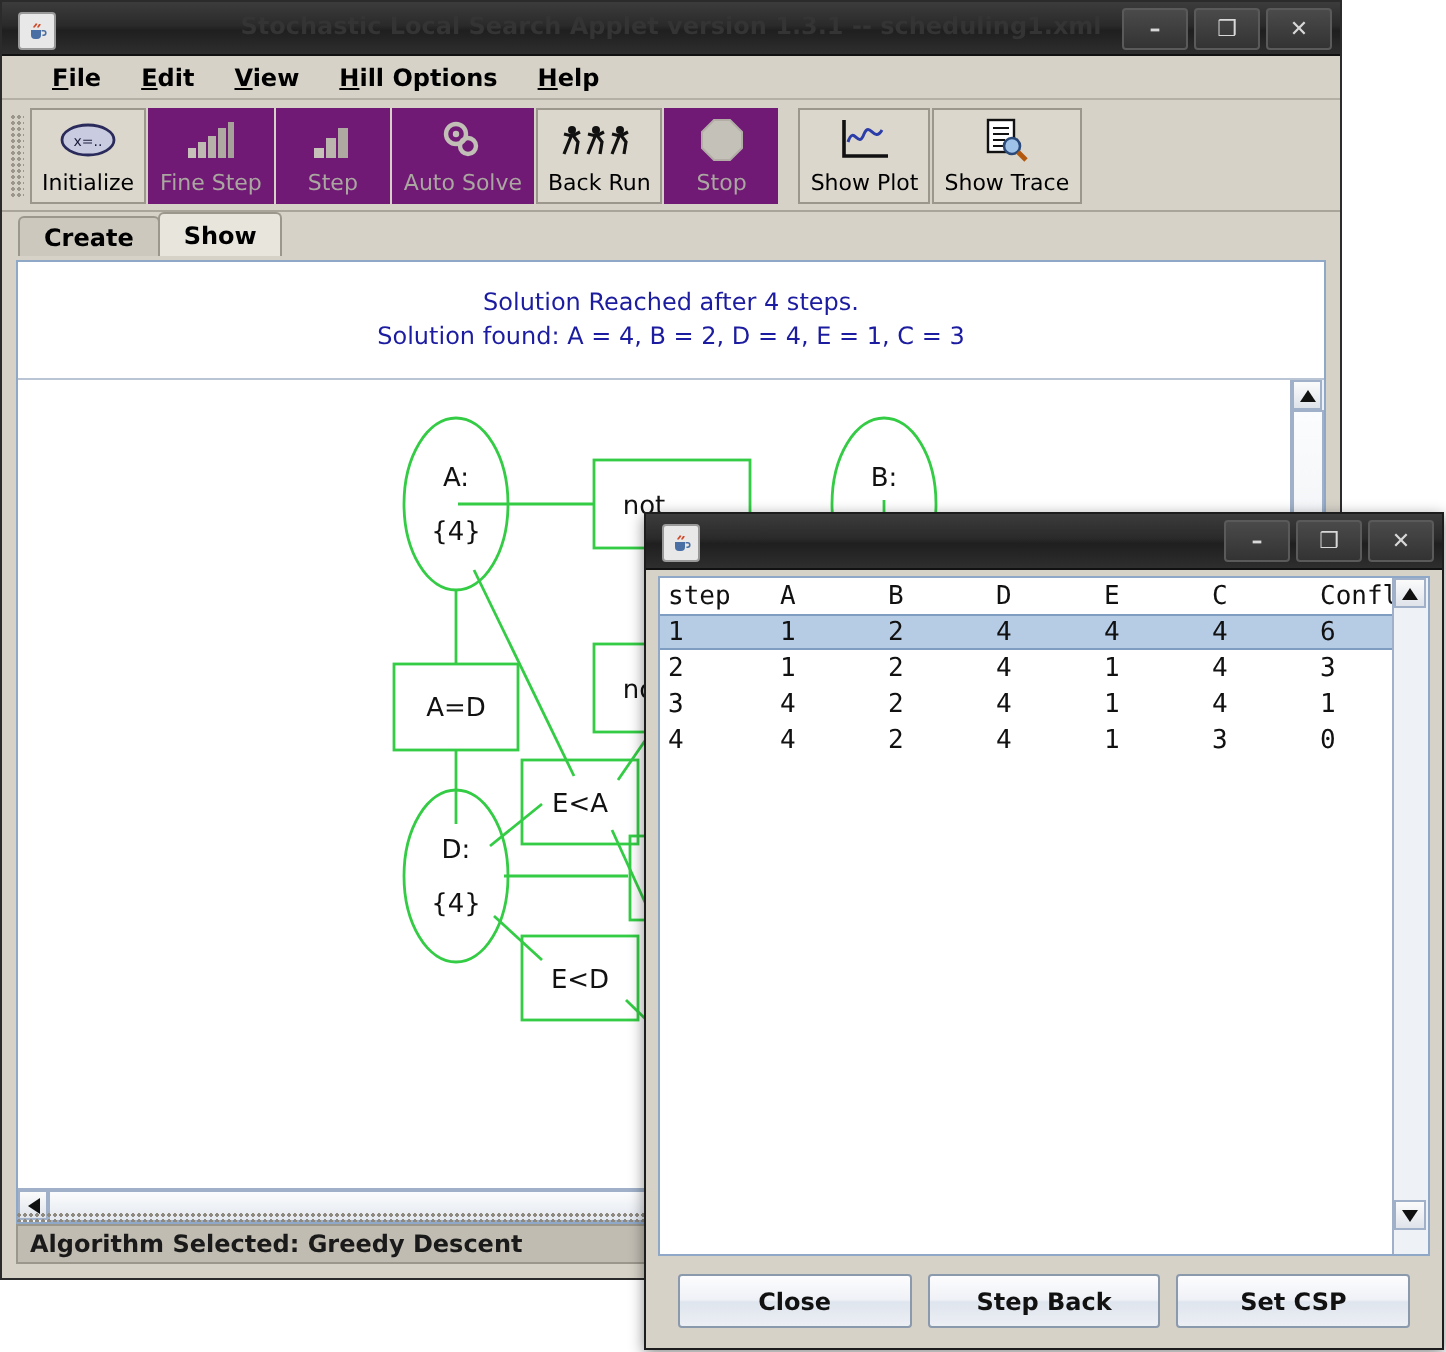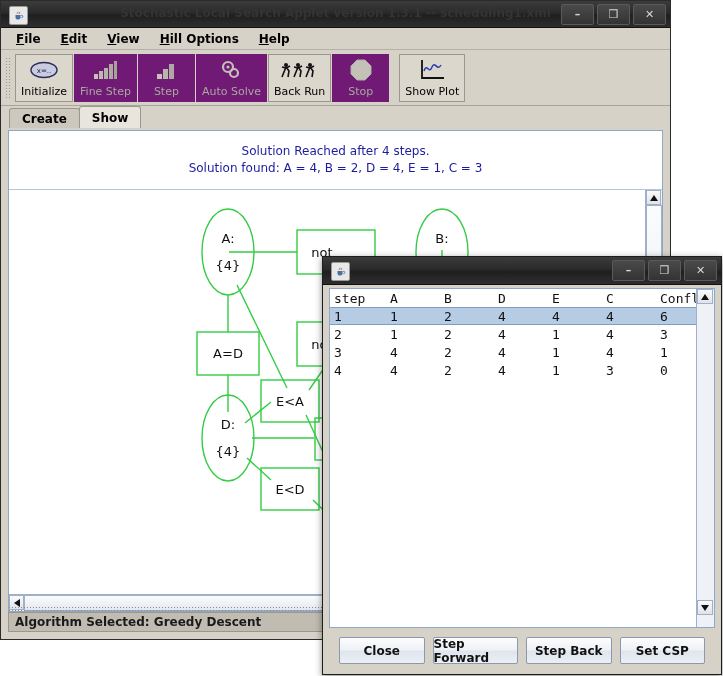--- a/index.html
+++ b/index.html
@@ -23,21 +23,21 @@
   .tb-icon svg{display:block;}
   .winbtns{position:absolute;right:4px;top:3px;display:flex;gap:3px;}
   .winbtn{width:31px;height:19px;border:1px solid #5a5a5a;border-radius:2px;
       background:linear-gradient(180deg,#4a4a4a,#333);
       display:flex;align-items:center;justify-content:center;
       color:#d8d8d8;font-size:11px;font-weight:bold;cursor:pointer;}
   .winbtn .gl{line-height:1;}
 
   
   .menubar{height:21px;background:#d6d2c8;border-bottom:1px solid #b4b0a6;
-      display:flex;align-items:center;padding-left:6px;gap:2px;}
+      display:flex;align-items:center;padding-left:16px;gap:2px;}
   .menuitem{padding:2px 9px;color:#000;font-size:12px;font-weight:bold;
       font-family:"DejaVu Sans",sans-serif;cursor:default;white-space:nowrap;}
   .menuitem u{text-decoration:underline;}
 
   
   .toolbar{height:55px;background:#d6d2c8;border-bottom:1px solid #a9a59b;
       display:flex;align-items:center;padding-left:4px;position:relative;}
   .grip{width:7px;height:42px;margin-right:3px;
       background-image:radial-gradient(#9a968c 40%,transparent 41%);
       background-size:3px 3px;}
@@ -237,20 +237,31 @@
     <div class="tbtn on">
       <span class="ico">
         <svg width="26" height="22" viewBox="0 0 26 22">
           <path d="M3 1 L3 19 L25 19" fill="none" stroke="#111" stroke-width="1.8"></path>
           <path d="M5 12 C8 3, 10 16, 13 8 C16 1, 18 13, 22 6" fill="none" stroke="#2b3da8" stroke-width="1.5"></path>
         </svg>
       </span>
       <span class="lbl">Show Plot</span>
     </div>
 
+    <div class="tbtn on">
+      <span class="ico">
+        <svg width="24" height="22" viewBox="0 0 24 22">
+          <rect x="3" y="1" width="13" height="16" fill="#fff" stroke="#111" stroke-width="1.2"></rect>
+          <path d="M5.5 5h8M5.5 8h8M5.5 11h6M5.5 14h5" stroke="#111" stroke-width="1"></path>
+          <circle cx="15" cy="14" r="4" fill="#9fc3e8" stroke="#2b4a7a" stroke-width="1.3"></circle>
+          <path d="M18 17 L22 21" stroke="#b2590e" stroke-width="2.4"></path>
+        </svg>
+      </span>
+      <span class="lbl">Show Trace</span>
+    </div>
   </div>
 
   <div class="tabstrip">
     <div class="tab">
       <span>Create</span>
     </div>
     <div class="tab active">
       <span>Show</span>
     </div>
   </div>
@@ -433,22 +444,19 @@
           </svg>
       </div>
     </div>
   </div>
 
   <div class="dlgbtns">
     <div class="dlgbtn">
       <span>Close</span>
     </div>
     <div class="dlgbtn">
-      <span>Step Forward</span>
-    </div>
-    <div class="dlgbtn">
       <span>Step Back</span>
     </div>
     <div class="dlgbtn">
       <span>Set CSP</span>
     </div>
   </div>
 </div>
 
 </body></html>

